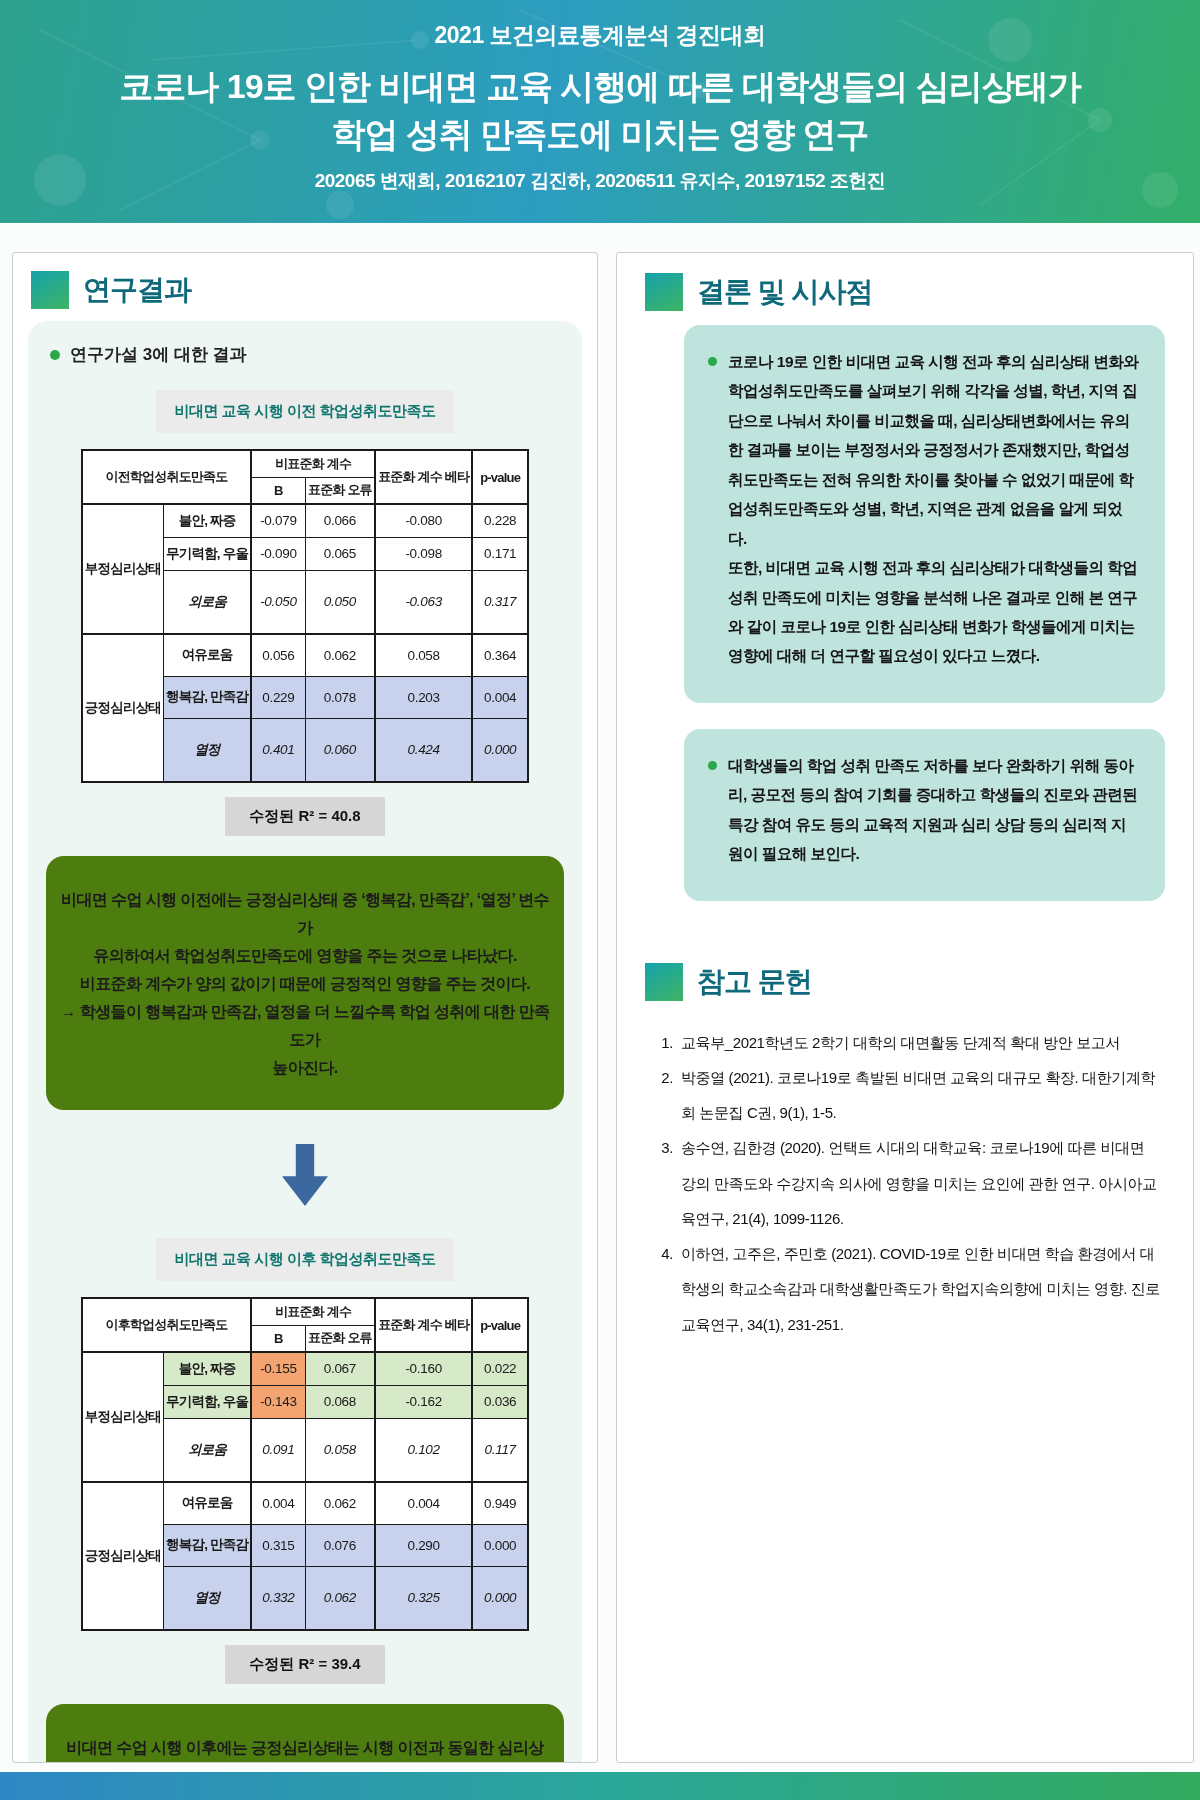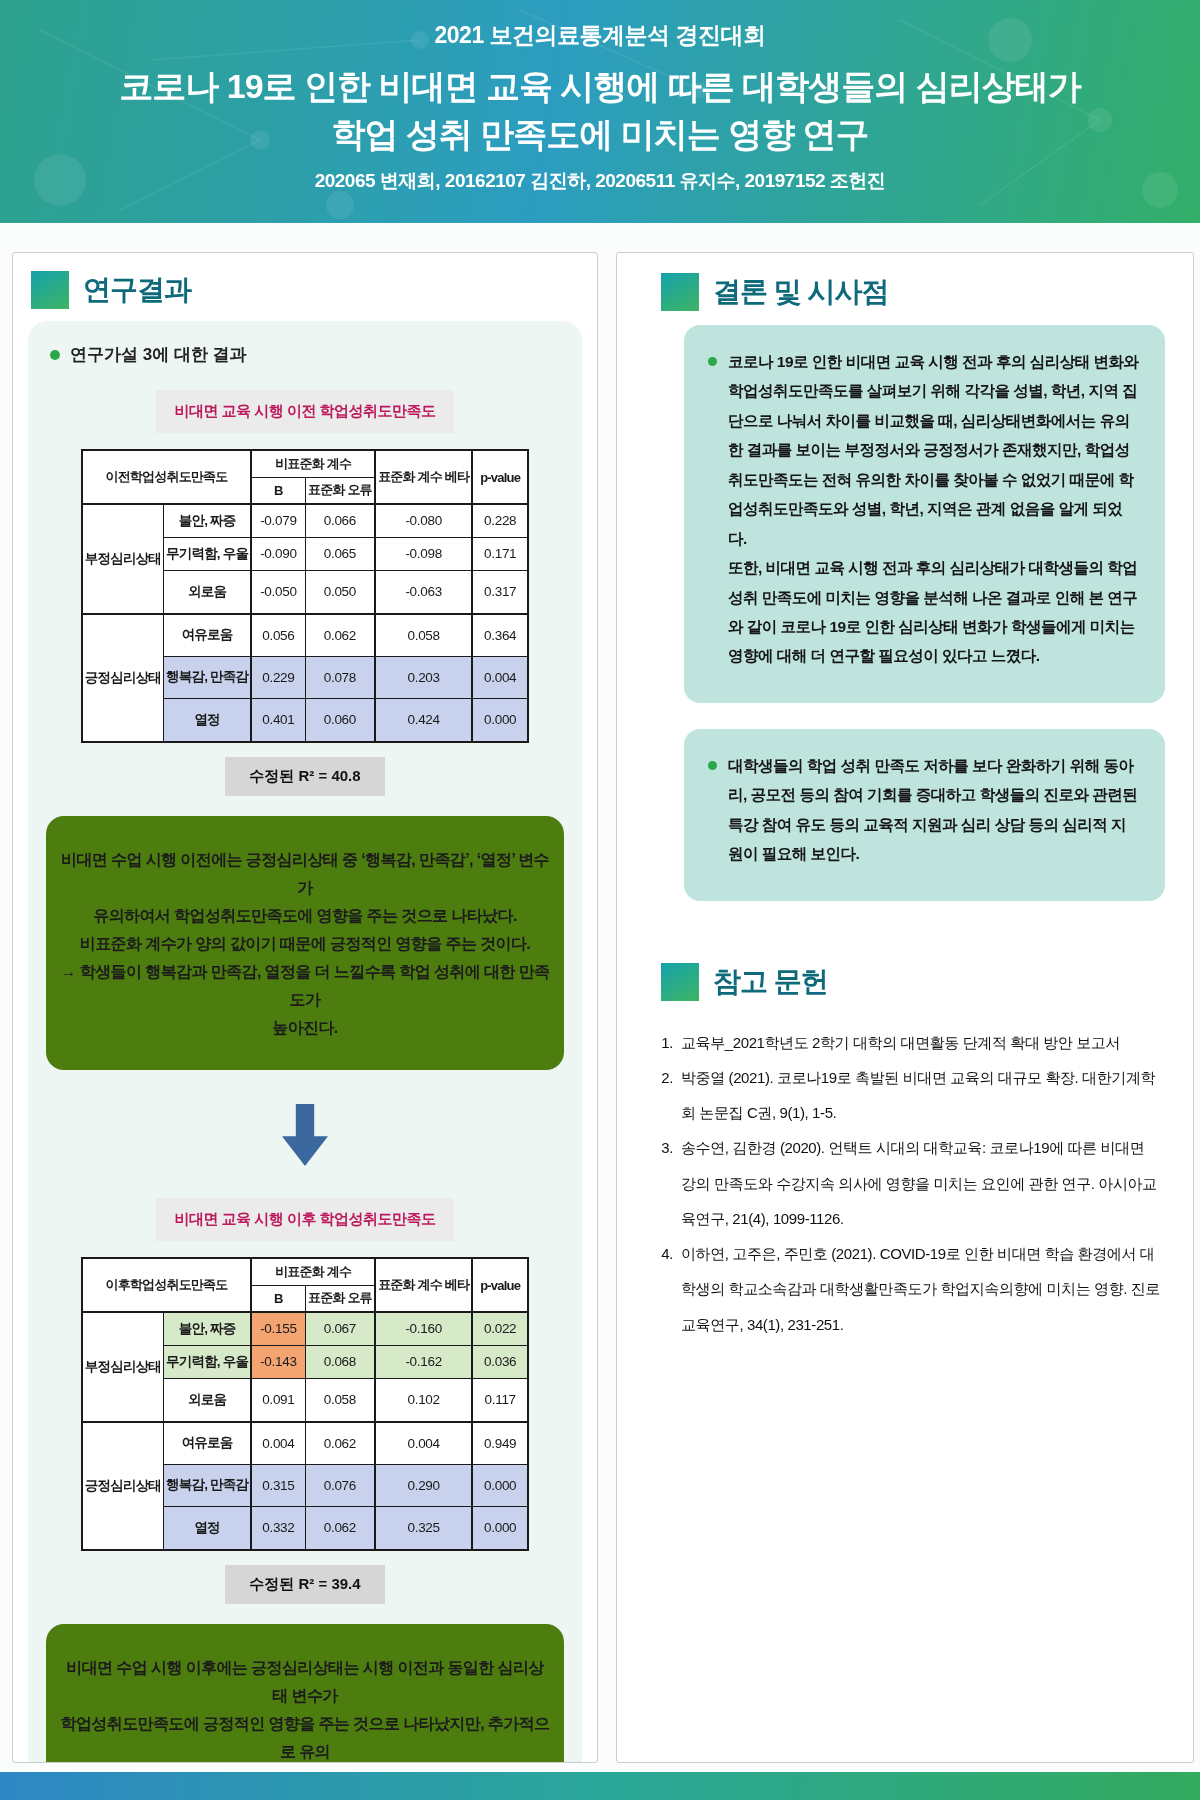--- a/index.html
+++ b/index.html
@@ -16,45 +16,45 @@
   .hero-title { position:relative; margin-top:12px; font-size:34px; font-weight:700; line-height:1.4; letter-spacing:-1px; }
   .hero-authors { position:relative; margin-top:10px; font-size:19px; font-weight:700; letter-spacing:-0.5px; }
 
   
   .columns { display:flex; margin:29px 6px 0 12px; gap:18px; align-items:stretch; }
   .card { background:#ffffff; border:1px solid #c9cdd1; border-radius:3px; height:1511px; overflow:hidden; }
   .left-card { width:586px; }
   .right-card { width:578px; padding:0 28px; }
 
   .section-head { display:flex; align-items:center; gap:14px; margin:18px 0 0 18px; }
-  .right-card .section-head { margin-left:16px; }
+  .right-card .section-head { margin-left:0; }
   .sq { width:38px; height:38px; background:linear-gradient(150deg,#14a3ad 0%,#3fb363 100%); }
   .section-head h2 { font-size:28px; font-weight:700; color:#0e6a7b; letter-spacing:-1px; }
 
   
   .panel { margin:12px 15px 0 15px; background:#eef6f3; border-radius:20px; padding:16px 14px 20px; text-align:center; }
   .bullet-line { display:flex; align-items:center; gap:10px; text-align:left; margin:6px 0 0 8px; font-size:17px; font-weight:700; color:#222; }
   .dot { width:10px; height:10px; border-radius:50%; background:#2ba84a; flex:none; }
 
   .tbl-title { display:inline-block; min-width:282px; margin-top:24px; padding:12px 18px; background:#ebebeb;
-               font-size:15px; font-weight:700; color:#be185d; letter-spacing:-0.5px; }
+               font-size:15px; font-weight:700; color:#0f766e; letter-spacing:-0.5px; }
 
   table.stat-table { margin:16px auto 0; border-collapse:collapse; table-layout:fixed; background:#ffffff;
                      border:2px solid #1a1a1a; }
   .stat-table col.c1{width:76px;} .stat-table col.c2{width:86px;} .stat-table col.c3{width:54px;}
   .stat-table col.c4{width:70px;} .stat-table col.c5{width:96px;} .stat-table col.c6{width:56px;}
   .stat-table th, .stat-table td { border:1px solid #1a1a1a; padding:2px 2px; }
   .stat-table th { font-size:13px; font-weight:700; letter-spacing:-0.8px; height:27px; white-space:nowrap; }
   .stat-table td { font-size:13.5px; height:33px; }
   .stat-table td.lbl, .stat-table td.grp-cell { font-weight:700; letter-spacing:-0.8px; white-space:nowrap; }
   .stat-table td.num { font-weight:400; letter-spacing:-0.3px; }
   .tl { border-left-width:2px !important; }
   .hb { border-bottom-width:2px !important; }
   tr.grp td { border-top-width:2px; }
-  tr.rh-lg td { height:44px; }
+  tr.rh-lg td { height:64px;font-style:italic; }
   tr.rh-md td { height:42px; }
   .hl-blue { background:#c8d2ec; }
   .hl-green { background:#d6e9c8; }
   .hl-orange { background:#f3a470; }
 
   .r2-box { display:inline-block; margin-top:14px; padding:10px 24px; background:#d6d6d6;
             font-size:15px; font-weight:700; color:#111; }
 
   .note-box { margin:20px 4px 0; background:#4d7c0f; border-radius:18px; padding:30px 14px 28px;
               font-size:16px; font-weight:700; line-height:1.75; color:#1b1b1b; letter-spacing:-0.6px; }

